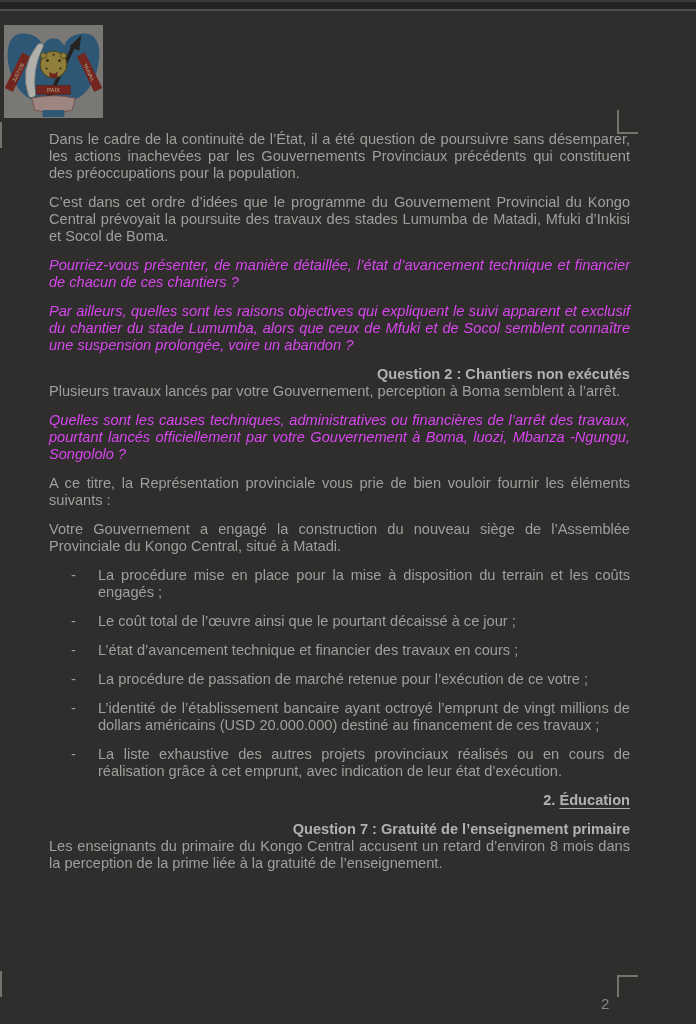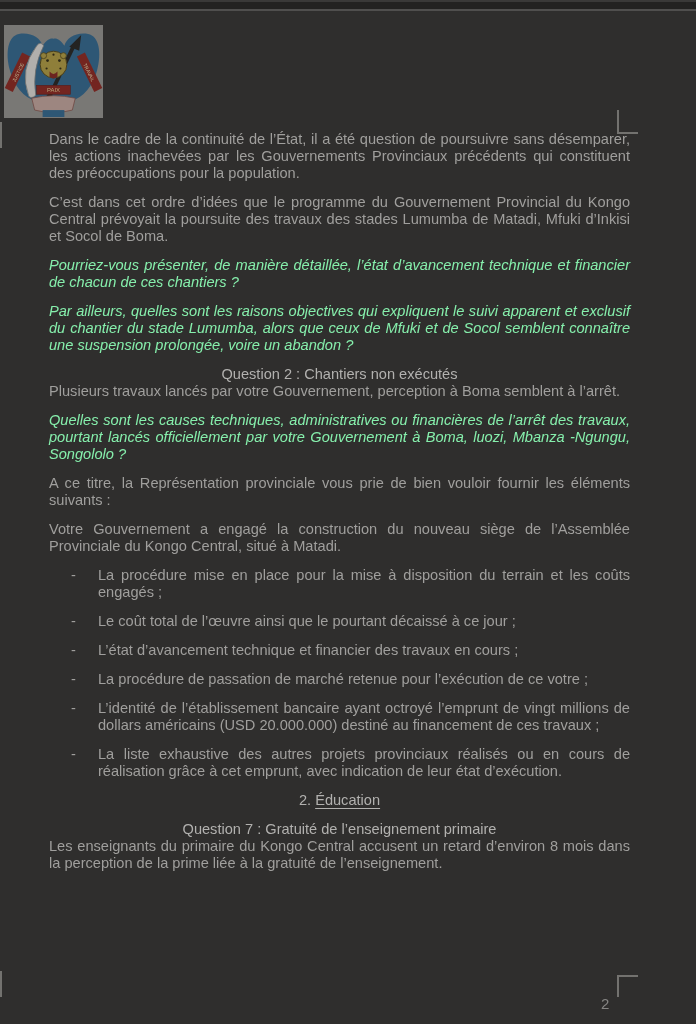--- a/index.html
+++ b/index.html
@@ -23,23 +23,23 @@
     background:#94928e;
     filter:brightness(.82) saturate(.75);
   }
   .content {
     position:absolute; left:37px; top:131px; width:581px;
     font-size:14.6px; line-height:17px;
     text-align:justify;
     margin-left:12px;
   }
   .content p { margin:0 0 12px 0; }
-  .head { font-weight:400; color:#b2b1af; text-align:center; }
+  .head { font-weight:700; color:#b2b1af; text-align:right; }
   .head-tight { margin-bottom:0 !important; }
-  .ital { font-style:italic; color:#86efac; }
+  .ital { font-style:italic; color:#d946ef; }
   .gap-before-q3 { margin-top:18px; }
   .gap-before-edu { margin-top:28px; }
   ul.dashlist { list-style:none; margin:0 0 12px 0; }
   ul.dashlist li {
     position:relative; padding-left:49px; margin-bottom:12px;
     text-align:justify;
   }
   ul.dashlist li .dash { position:absolute; left:22px; top:0; }
   .underlined { text-decoration:underline; text-underline-offset:3px; }
   .crop-v { position:absolute; width:2px; background:#73726f; }

